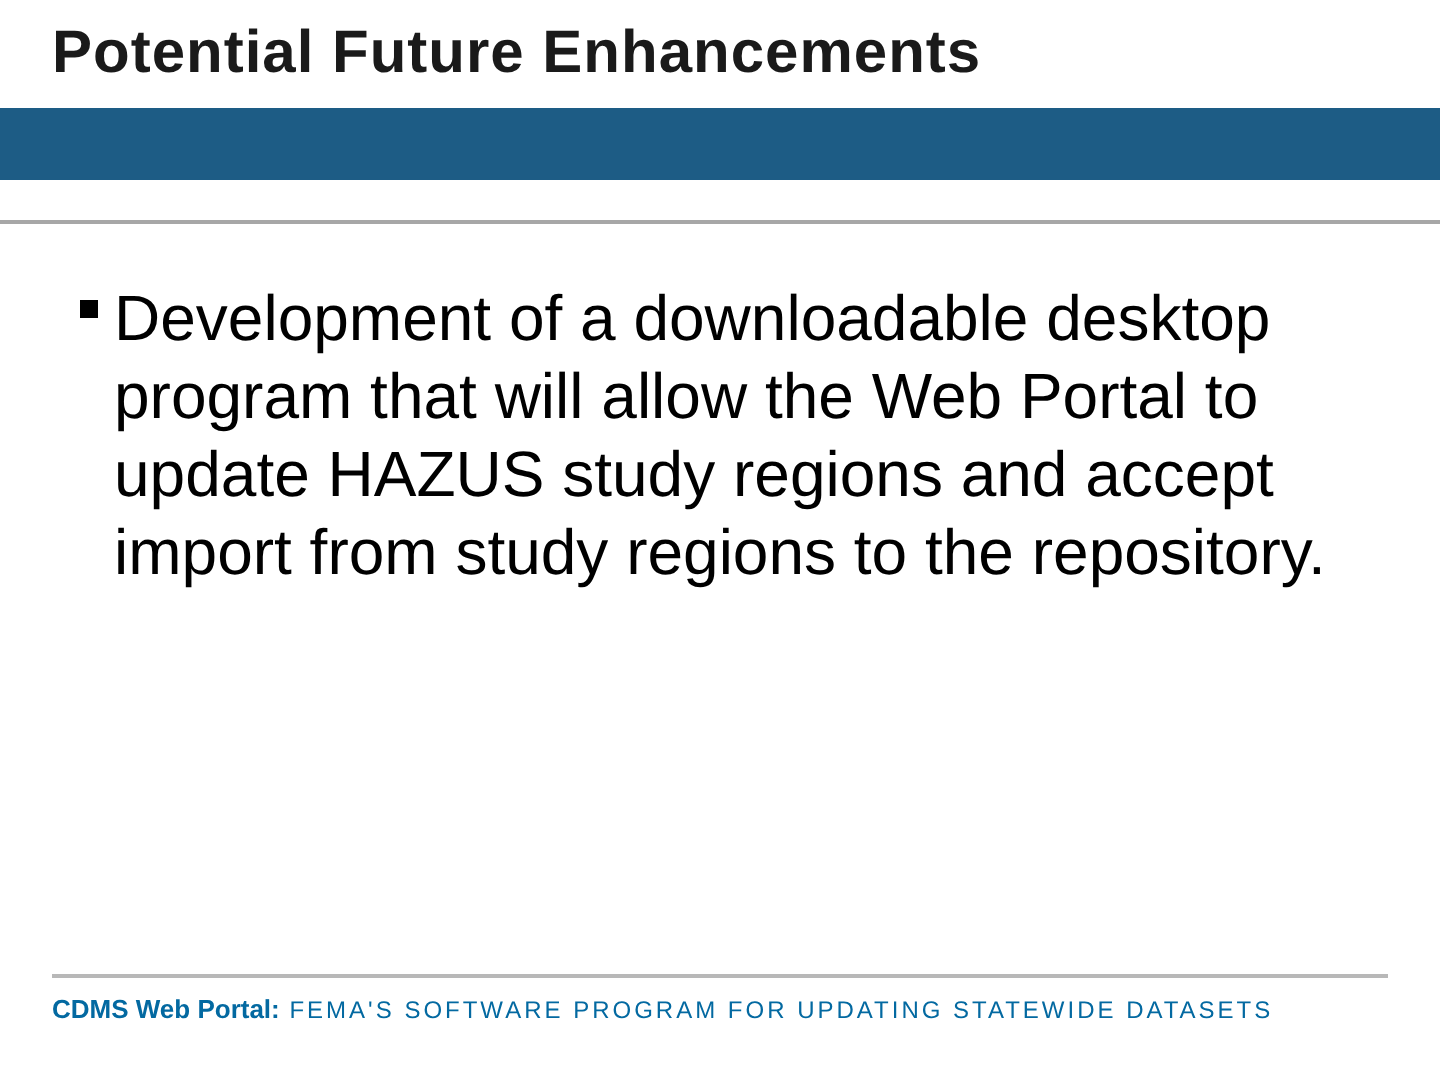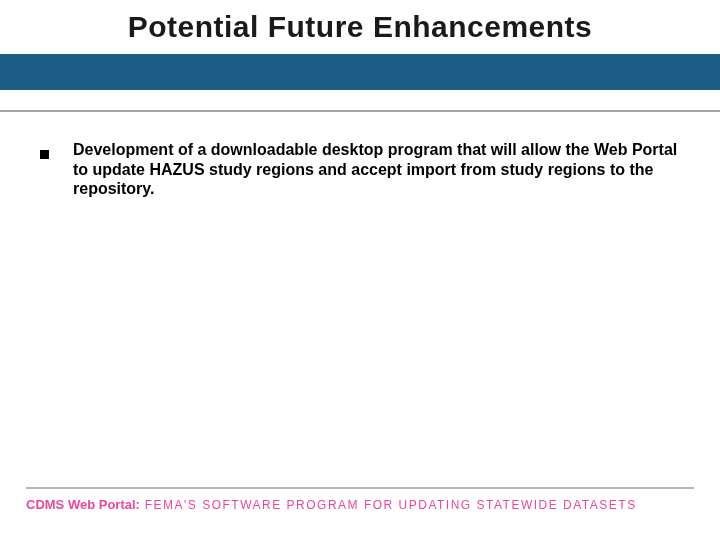--- a/index.html
+++ b/index.html
@@ -14,21 +14,20 @@
   .slide {
     width: 720px;
     height: 540px;
     position: relative;
     background: #ffffff;
     box-sizing: border-box;
   }
   .title-region {
     position: relative;
     padding-top: 10px;
-    text-align: center;
   }
   .slide-title {
     font-size: 30px;
     font-weight: 900;
     color: #1a1a1a;
     padding: 0 26px 10px 26px;
     letter-spacing: 0.5px;
     font-family: Arial, "Arial Black", sans-serif;
   }
   .title-bar {
@@ -50,40 +49,39 @@
   }
   .bullet-marker {
     width: 9px;
     height: 9px;
     background: #000000;
     margin-top: 10px;
     margin-right: 8px;
     flex-shrink: 0;
   }
   .bullet-text {
-    font-size: 16px;
-    font-weight: bold;
+    font-size: 32px;
+    font-weight: normal;
     color: #000000;
     line-height: 1.22;
-    margin-left: 16px;
   }
   .footer {
     position: absolute;
     bottom: 28px;
     left: 26px;
     right: 26px;
   }
   .footer-line {
     height: 2px;
     background: #b8b8b8;
     margin-bottom: 8px;
   }
   .footer-text {
     font-size: 12px;
-    color: #ec4899;
+    color: #0369a1;
     letter-spacing: 1.5px;
   }
   .footer-strong {
     font-weight: 900;
     font-family: Arial, "Arial Black", sans-serif;
     letter-spacing: 0;
     font-size: 13px;
   }
 </style>
 </head>

